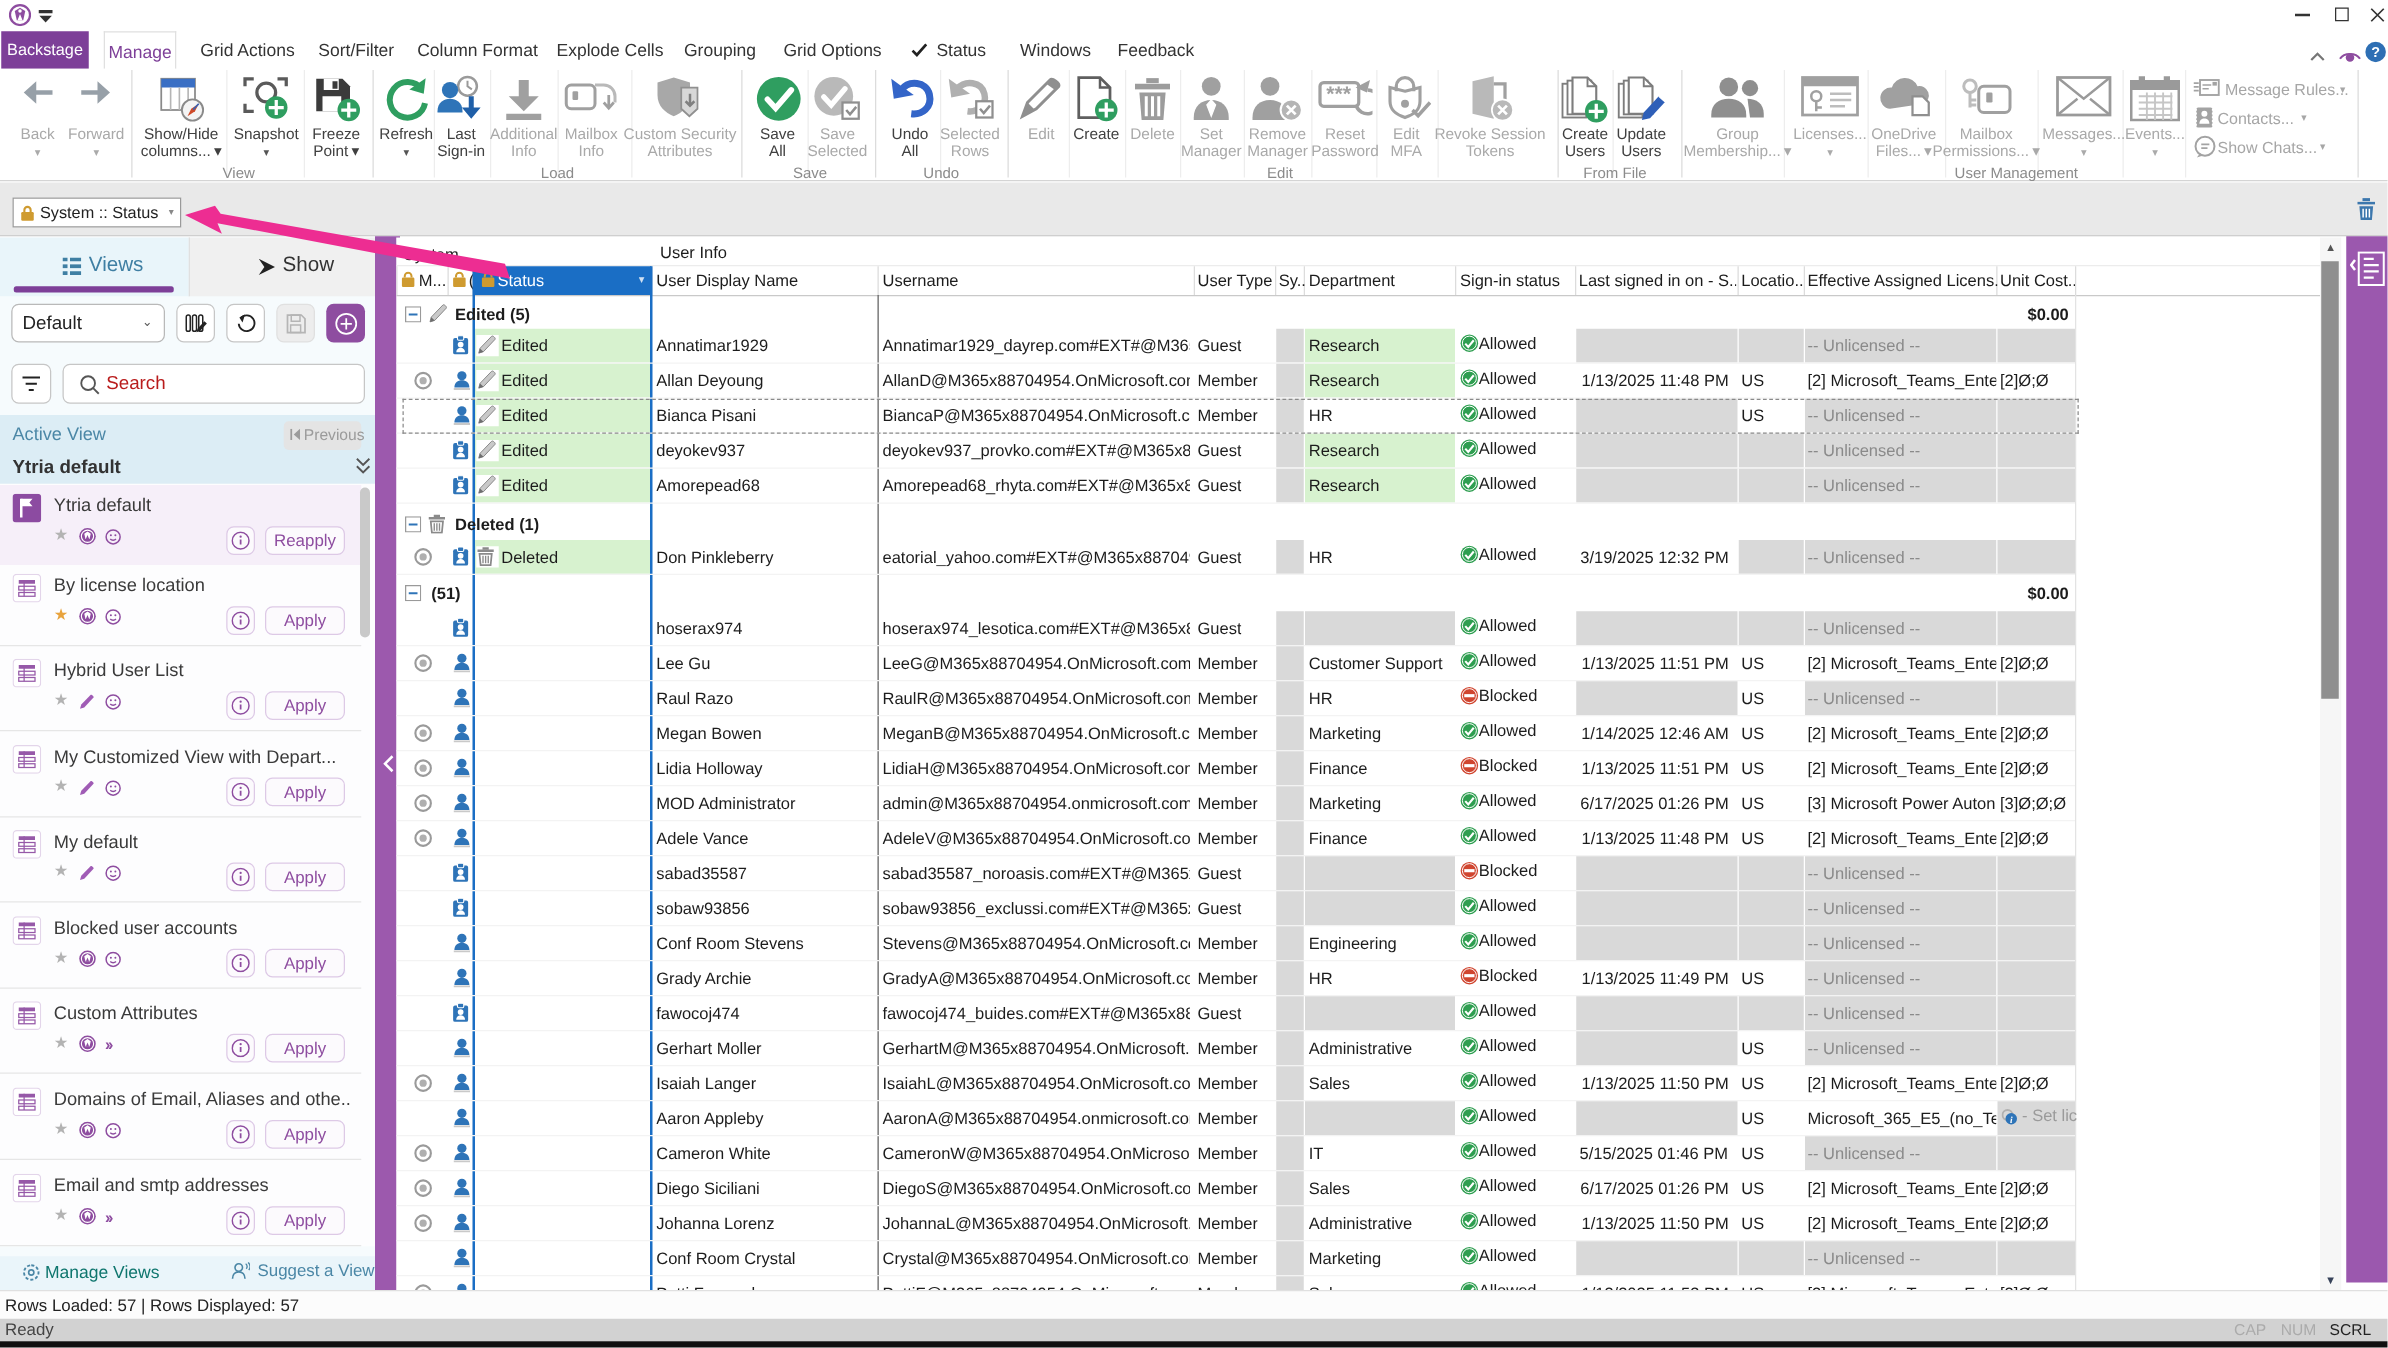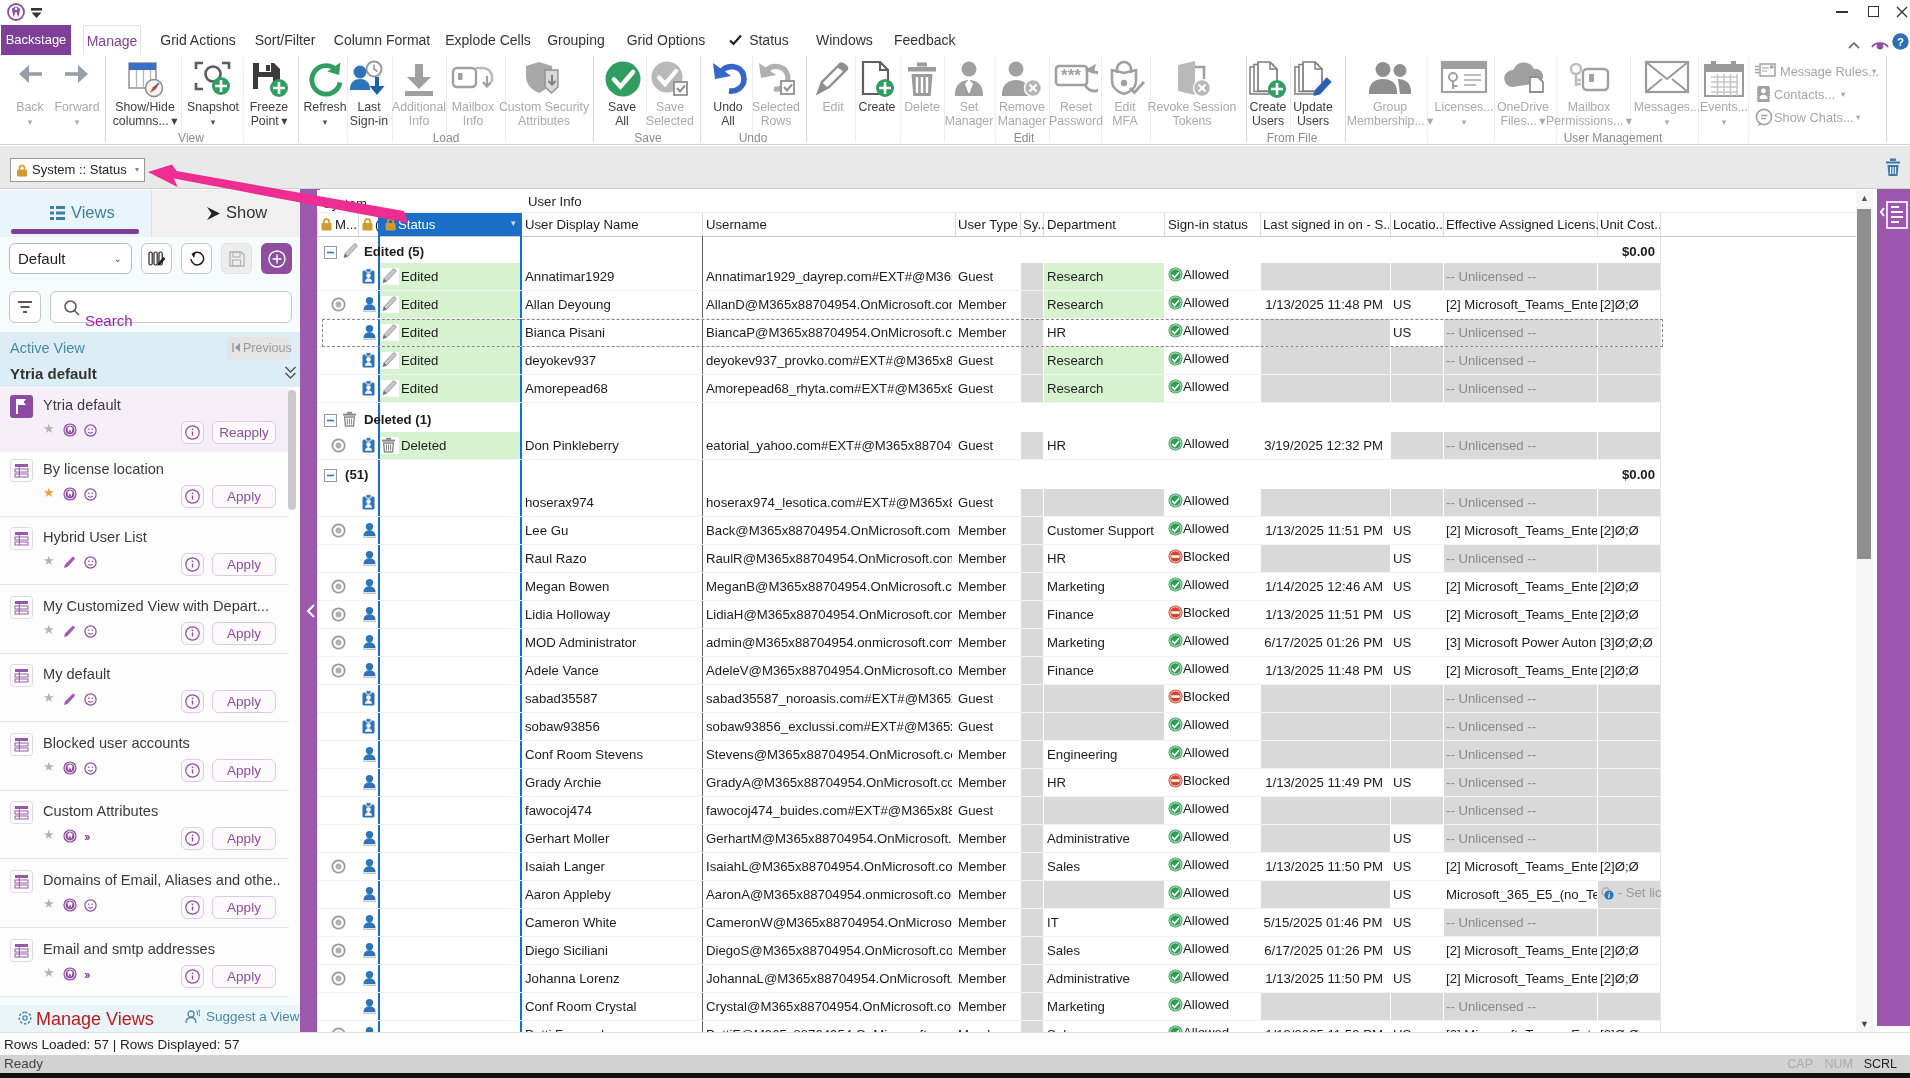--- a/index.html
+++ b/index.html
@@ -468,21 +468,21 @@
         <path d="M9 4.5v9M4.5 9h9" stroke="#fff" stroke-width="1.4"></path>
       </svg></div>
     <div class="abs" style="left:9px;top:101px;width:32px;height:32px;background:#fff;border:1px solid #c6c6c6;border-radius:6px"><svg style="margin:8px 0 0 7px" width="16" height="14" viewBox="0 0 16 14">
         <path d="M1 2h14M3.5 7h9M6 12h4" stroke="#222" stroke-width="1.6"></path>
       </svg></div>
     <div class="abs" style="left:50px;top:101px;width:242px;height:32px;background:#fff;border:1px solid #c6c6c6;border-radius:6px">
       <svg style="position:absolute;left:13px;top:8px" width="16" height="16" viewBox="0 0 16 16">
         <circle cx="6.5" cy="6.5" r="5.5" fill="none" stroke="#555" stroke-width="1.5"></circle>
         <path d="M10.5 10.5L15 15" stroke="#555" stroke-width="1.5"></path>
       </svg>
-      <span style="position:absolute;left:34px;top:20px;font-size:15px;color:#a21caf">Search</span>
+      <span style="position:absolute;left:34px;top:6px;font-size:15px;color:#b91c1c">Search</span>
     </div>
     <div class="abs" style="left:0;top:142px;width:301px;height:245px;background:#dcedf5"></div>
     <div class="abs" style="left:10px;top:150px;font-size:14.5px;font-weight:normal;color:#4b87a6">Active View</div>
     <div class="abs" style="left:227px;top:147px;width:62px;height:23px;background:#e4e4e4;border-radius:4px;font-size:12.5px;color:#9b9b9b;white-space:nowrap;line-height:23px"><svg width="9" height="9" viewBox="0 0 9 9" style="margin:0 2px 0 5px">
         <path d="M1 0v9" stroke="#9b9b9b" stroke-width="1.4"></path>
         <path d="M8 0L3 4.5 8 9z" fill="#9b9b9b"></path>
       </svg>Previous</div>
     <div class="abs" style="left:10px;top:175px;font-size:15px;font-weight:bold;color:#333">Ytria default</div>
     <div class="abs" style="left:284px;top:176px;color:#555"><svg width="13" height="14" viewBox="0 0 13 14">
         <path d="M1.5 1l5 5 5-5M1.5 7l5 5 5-5" fill="none" stroke="#555" stroke-width="1.5"></path>
@@ -736,21 +736,21 @@
           <circle cx="7.5" cy="4.3" r="0.9" fill="#8e4da0"></circle>
         </svg></div>
       <div class="vbtn" style="left:212px;width:64px;height:23px;line-height:21px">Apply</div>
     </div>
     <div class="abs" style="left:288px;top:200px;width:8px;height:120px;background:#c9c9c9;border-radius:4px"></div>
     <div class="abs" style="left:0;top:815px;width:301px;height:27px;background:#eaf5fa"></div>
     <div class="abs" style="left:17px;top:820px;color:#4b87a6"><svg width="16" height="16" viewBox="0 0 16 16">
         <circle cx="8" cy="8" r="2.1" fill="none" stroke="#4b87a6" stroke-width="1.3"></circle>
         <path d="M8 2.2A5.8 5.8 0 0 1 13.8 8 5.8 5.8 0 0 1 8 13.8 5.8 5.8 0 0 1 2.2 8 5.8 5.8 0 0 1 8 2.2z" fill="none" stroke="#4b87a6" stroke-width="1.5" stroke-dasharray="2.5 1.6"></path>
       </svg></div>
-    <div class="abs" style="left:36px;top:819px;font-size:18px;color:#b91c1c;white-space:nowrap">Manage Views</div>
+    <div class="abs" style="left:36px;top:819px;font-size:14px;color:#0f766e;white-space:nowrap">Manage Views</div>
     <div class="abs" style="left:184px;top:819px;color:#4b87a6"><svg width="16" height="16" viewBox="0 0 16 16">
         <circle cx="7" cy="5" r="3" fill="none" stroke="#4b87a6" stroke-width="1.3"></circle>
         <path d="M2 14c0-3.5 2.2-5.5 5-5.5s5 2 5 5.5" fill="none" stroke="#4b87a6" stroke-width="1.3"></path>
         <path d="M12.5 2c1.5 1 1.5 3 .5 4M14.5 1c2 1.8 2 4.5.5 6" fill="none" stroke="#4b87a6" stroke-width="1.1"></path>
       </svg></div>
     <div class="abs" style="left:206px;top:819px;font-size:13.5px;color:#4b87a6;white-space:nowrap">Suggest a View</div>
   </div>
 <div class="abs" id="splitter">
     <svg style="position:absolute;left:5px;top:414px" width="11" height="16" viewBox="0 0 11 16">
       <path d="M9 2L3 8l6 6" fill="none" stroke="#fff" stroke-width="2"></path>
@@ -1043,21 +1043,21 @@
     <div class="abs" style="left:14px;top:333px"><svg width="15" height="15" viewBox="0 0 15 15">
         <circle cx="7.5" cy="7.5" r="6.2" fill="none" stroke="#9a9a9a" stroke-width="1.7"></circle>
         <circle cx="7.5" cy="7.5" r="2.9" fill="#b0b0b0"></circle>
       </svg></div>
     <div class="abs" style="left:44px;top:332px"><svg width="17" height="16" viewBox="0 0 17 16">
         <path d="M2 15.2h13" stroke="#c9c9c9" stroke-width="1.6"></path>
         <circle cx="8.5" cy="4.6" r="3.7" fill="#2e74b8"></circle>
         <path d="M2.5 14c0-3.8 2.8-5.8 6-5.8s6 2 6 5.8z" fill="#2e74b8"></path>
       </svg></div>
     <div class="cell" style="left:208px;top:333px;width:174px">Lee Gu</div>
-    <div class="cell" style="left:389px;top:333px;width:246px">Back@M365x88704954.OnMicrosoft.com</div>
+    <div class="cell" style="left:389px;top:333px;width:246px">LeeG@M365x88704954.OnMicrosoft.com</div>
     <div class="cell" style="left:641px;top:333px">Member</div>
     <div class="abs gray" style="left:704px;top:327px;width:22px;height:27px"></div>
     <div class="cell" style="left:730px;top:333px;width:115px">Customer Support</div>
     <div class="cell" style="left:851px;top:331px"><svg width="15" height="15" viewBox="0 0 15 15" style="vertical-align:-3px">
         <circle cx="7.5" cy="7.5" r="7" fill="#2e9e50"></circle>
         <circle cx="7.5" cy="7.5" r="5.6" fill="none" stroke="#fff" stroke-width="0.8"></circle>
         <path d="M4.2 7.9l2.4 2.6 4.4-5.3" stroke="#fff" stroke-width="1.7" fill="none"></path>
       </svg>Allowed</div>
     <div class="cell" style="left:946px;top:333px;width:120px;text-align:right">1/13/2025 11:51 PM</div>
     <div class="cell" style="left:1076px;top:333px">US</div>

